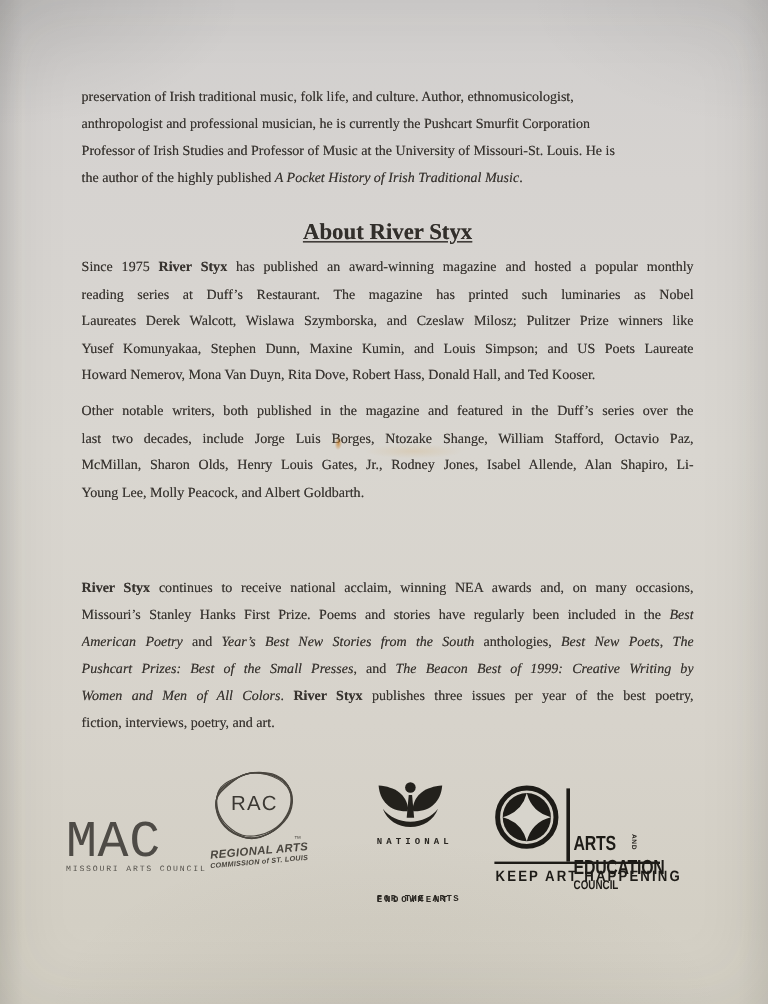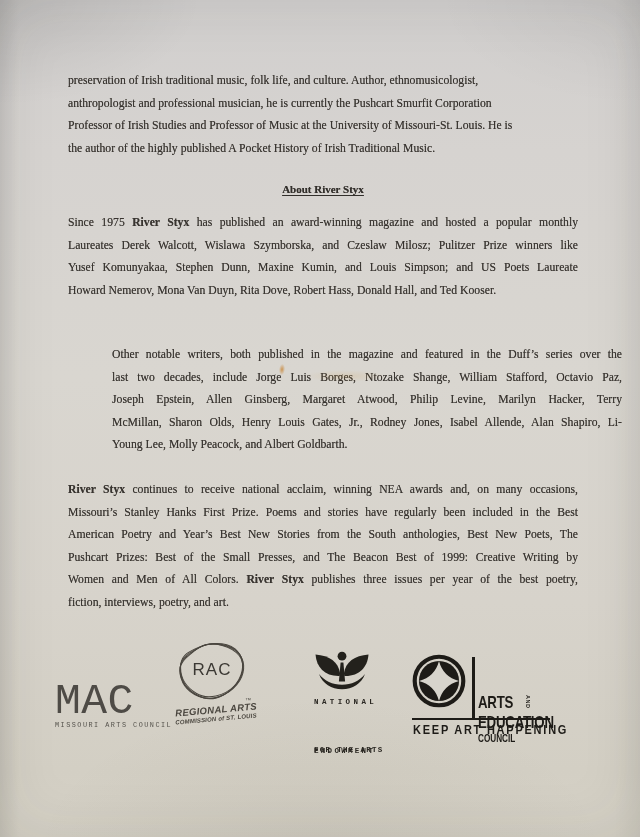--- a/index.html
+++ b/index.html
@@ -21,25 +21,25 @@
   
   .para {
     position:absolute; left:68px; width:510px;
     font-size:11.7px; line-height:22.5px;
     text-shadow: 0 0 0.4px rgba(55,50,44,0.65);
   }
   .line { height:22.5px; overflow:hidden; text-align:justify; text-align-last:justify; }
   .line.last { text-align-last:left; }
   .para.ragged .line { text-align:left; text-align-last:left; }
   .b { font-weight:bold; }
-  .i { }
+  .i { font-style:italic; }
 
   .heading {
     position:absolute; left:68px; width:510px; top:183px;
-    text-align:center; font-weight:bold; font-size:11px;
+    text-align:center; font-weight:bold; font-size:19px;
     text-decoration:underline; text-underline-offset:2px;
     color:#322f2b; text-shadow: 0 0 0.4px rgba(50,45,40,0.65);
   }
 
   
   .stain1 { position:absolute; left:278px; top:362px; width:8px; height:15px;
     background: radial-gradient(50% 50% at 50% 50%, rgba(198,120,28,0.70), rgba(198,120,28,0) 75%);
     transform:rotate(6deg); }
   .stain2 { position:absolute; left:290px; top:368px; width:110px; height:16px;
     background: radial-gradient(50% 50% at 50% 50%, rgba(205,150,60,0.16), rgba(205,150,60,0) 75%); }
@@ -93,28 +93,28 @@
 
   <div>
       <div class="para ragged" style="top: 70px;">
         <div class="line"><span>preservation of Irish traditional music, folk life, and culture. Author, ethnomusicologist,</span></div>
         <div class="line"><span>anthropologist and professional musician, he is currently the Pushcart Smurfit Corporation</span></div>
         <div class="line"><span>Professor of Irish Studies and Professor of Music at the University of Missouri-St. Louis. He is</span></div>
         <div class="line last"><span>the author of the highly published </span><span class="i">A Pocket History of Irish Traditional Music</span><span>.</span></div>
       </div>
       <div class="para" style="top: 212px;">
         <div class="line"><span>Since 1975 </span><span class="b">River Styx</span><span> has published an award-winning magazine and hosted a popular monthly</span></div>
+        <div class="line"><span>reading series at Duff’s Restaurant.  The magazine has printed such luminaries as Nobel</span></div>
         <div class="line"><span>Laureates Derek Walcott, Wislawa Szymborska, and Czeslaw Milosz; Pulitzer Prize winners like</span></div>
         <div class="line"><span>Yusef Komunyakaa, Stephen Dunn, Maxine Kumin, and Louis Simpson; and US Poets Laureate</span></div>
         <div class="line last"><span>Howard Nemerov, Mona Van Duyn, Rita Dove, Robert Hass, Donald Hall, and Ted Kooser.</span></div>
       </div>
-      <div class="para" style="top: 344px; margin-left: 44px;">
+      <div class="para" style="top: 332px;">
         <div class="line"><span>Other notable writers, both published in the magazine and featured in the Duff’s series over the</span></div>
         <div class="line"><span>last two decades, include Jorge Luis Borges, Ntozake Shange, William Stafford, Octavio Paz,</span></div>
-        <div class="line"><span>Joseph Epstein, Allen Ginsberg, Margaret Atwood, Philip Levine, Marilyn Hacker, Terry</span></div>
         <div class="line"><span>McMillan, Sharon Olds, Henry Louis Gates, Jr., Rodney Jones, Isabel Allende, Alan Shapiro, Li-</span></div>
         <div class="line last"><span>Young Lee, Molly Peacock, and Albert Goldbarth.</span></div>
       </div>
       <div class="para" style="top: 479px;">
         <div class="line"><span class="b">River Styx</span><span> continues to receive national acclaim, winning NEA awards and, on many occasions,</span></div>
         <div class="line"><span>Missouri’s Stanley Hanks First Prize.  Poems and stories have regularly been included in the </span><span class="i">Best</span></div>
         <div class="line"><span class="i">American Poetry</span><span> and </span><span class="i">Year’s Best New Stories from the South</span><span> anthologies, </span><span class="i">Best New Poets</span><span>, </span><span class="i">The</span></div>
         <div class="line"><span class="i">Pushcart Prizes: Best of the Small Presses</span><span>, and </span><span class="i">The Beacon Best of 1999: Creative Writing by</span></div>
         <div class="line"><span class="i">Women and Men of All Colors</span><span>.  </span><span class="b">River Styx</span><span> publishes three issues per year of the best poetry,</span></div>
         <div class="line last"><span>fiction, interviews, poetry, and art.</span></div>

